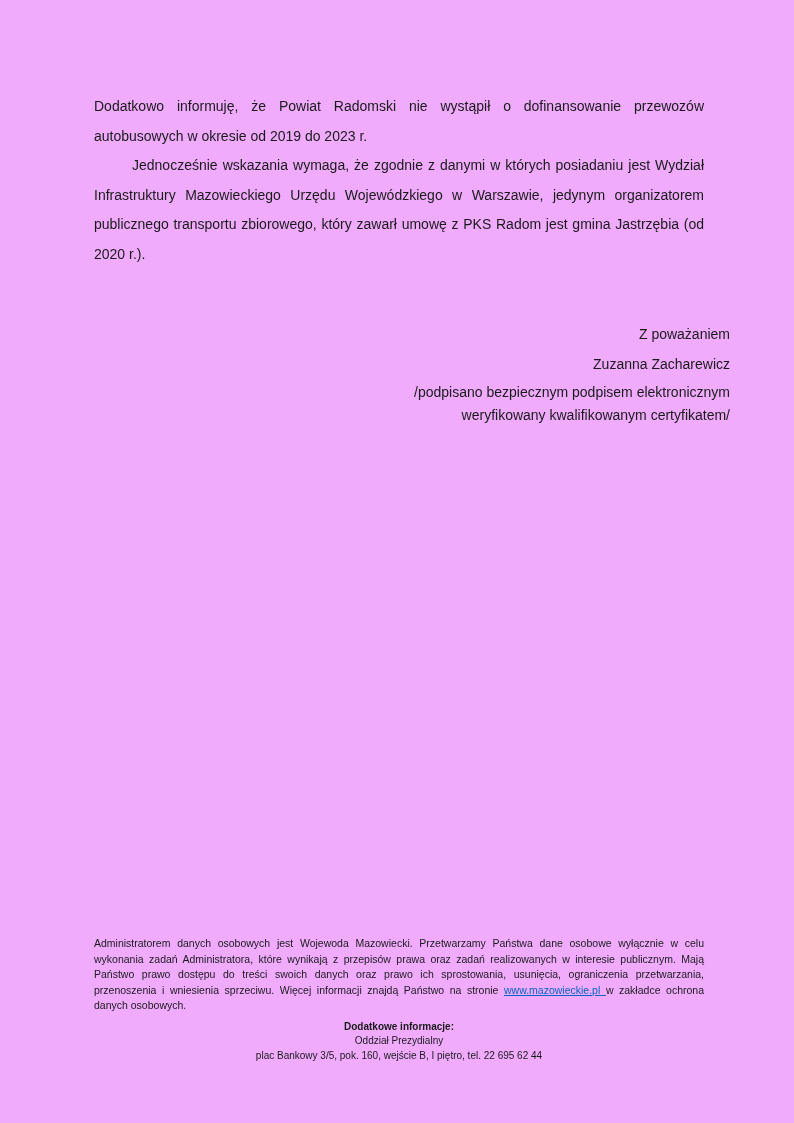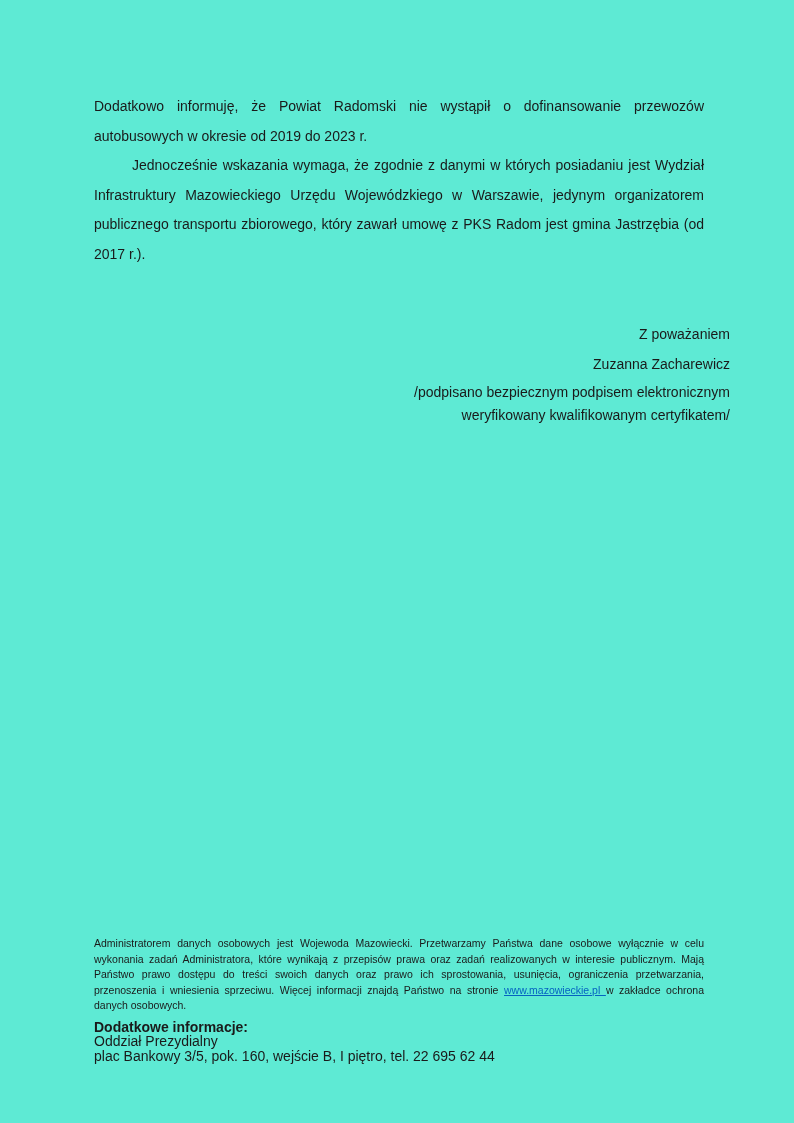--- a/index.html
+++ b/index.html
@@ -4,21 +4,21 @@
 <style>
   html, body {
     margin: 0;
     padding: 0;
     background: #ffffff;
   }
   .page {
     position: relative;
     width: 794px;
     height: 1123px;
-    background: #5eead4;
+    background: #f0abfc;
     font-family: "Liberation Sans", sans-serif;
     color: #1a1a1a;
     overflow: hidden;
   }
   .content {
     position: absolute;
     left: 94px;
     top: 92px;
     width: 610px;
   }
@@ -58,37 +58,38 @@
     font-size: 10.5px;
     line-height: 15.5px;
     text-align: justify;
   }
   .rodo a.link {
     color: #0563C1;
     cursor: pointer;
   }
   .contact {
     margin-top: 6px;
-    font-size: 14px;
+    font-size: 10px;
     line-height: 14.5px;
+    text-align: center;
   }
   .contact-heading {
     font-weight: bold;
   }
 </style>
 </head>
 <body>
 
 <div class="page">
 
   <div class="content">
 
     <p class="para">Dodatkowo informuję, że Powiat Radomski nie wystąpił o dofinansowanie przewozów autobusowych w okresie od 2019 do 2023 r.</p>
 
-    <p class="para indent">Jednocześnie wskazania wymaga, że zgodnie z danymi w których posiadaniu jest Wydział Infrastruktury Mazowieckiego Urzędu Wojewódzkiego w Warszawie, jedynym organizatorem publicznego transportu zbiorowego, który zawarł umowę z PKS Radom jest gmina Jastrzębia (od 2017 r.).</p>
+    <p class="para indent">Jednocześnie wskazania wymaga, że zgodnie z danymi w których posiadaniu jest Wydział Infrastruktury Mazowieckiego Urzędu Wojewódzkiego w Warszawie, jedynym organizatorem publicznego transportu zbiorowego, który zawarł umowę z PKS Radom jest gmina Jastrzębia (od 2020 r.).</p>
 
     <div class="signature">
       <div class="sig-line">Z poważaniem</div>
       <div class="sig-line">Zuzanna Zacharewicz</div>
       <div class="esign">
         <div class="esign-line">/podpisano bezpiecznym podpisem elektronicznym</div>
         <div class="esign-line">weryfikowany kwalifikowanym certyfikatem/</div>
       </div>
     </div>
 

